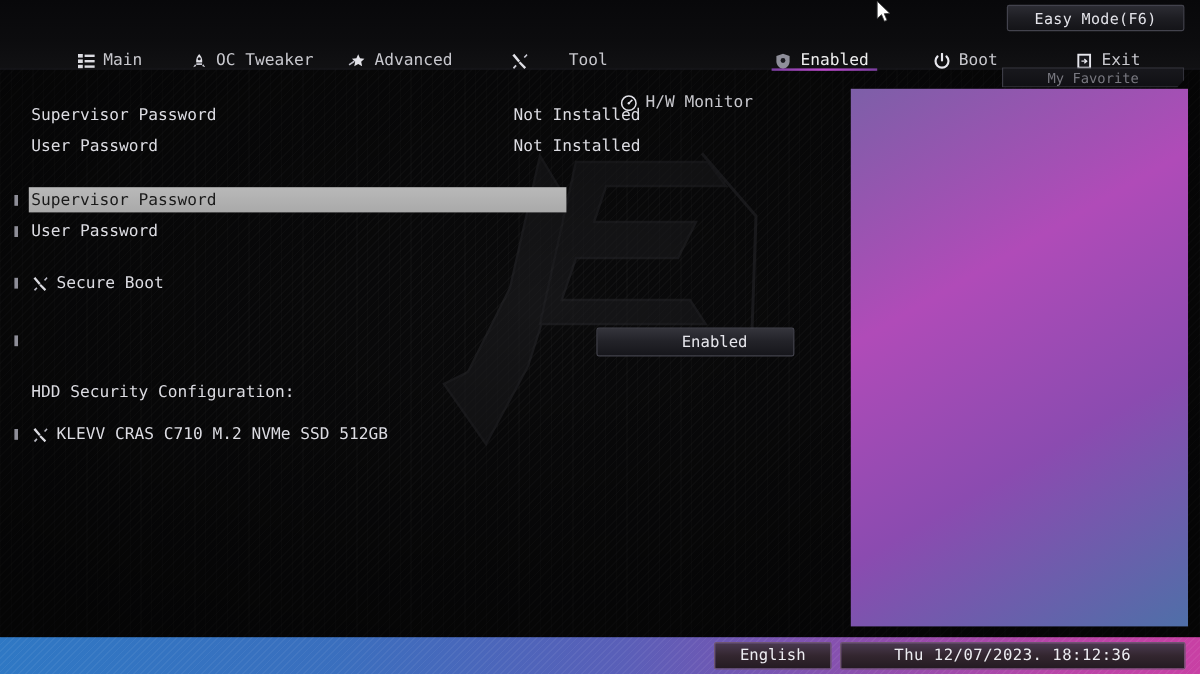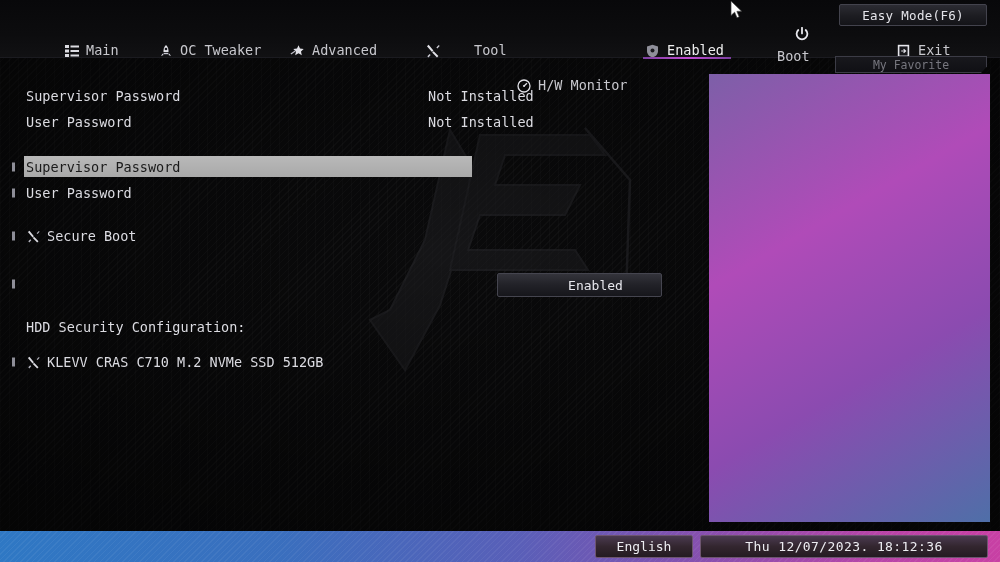--- a/index.html
+++ b/index.html
@@ -299,21 +299,21 @@
       <span class="nav-ico">
         <svg width="13" height="14" viewBox="0 0 13 14">
             <path d="M6.5 0.7 L12 2.6 L12 7 C12 10.4 9.6 12.6 6.5 13.4 C3.4 12.6 1 10.4 1 7 L1 2.6 Z" fill="#8f8f9a"></path>
             <circle cx="6.5" cy="6.4" r="2" fill="#1a1a1f"></circle>
           </svg>
       </span>
       <span class="nav-lbl">Enabled</span>
       <span class="nav-underline"></span>
     </div>
 
-    <div class="nav-item" style="left:775px;flex-direction:column;">
+    <div class="nav-item" style="left:775px;">
       <span class="nav-ico">
         <svg width="14" height="14" viewBox="0 0 14 14">
             <path d="M7 0.8 L7 6.4" stroke="#e8e8ee" stroke-width="1.8" stroke-linecap="round" fill="none"></path>
             <path d="M3.3 3 A5.4 5.4 0 1 0 10.7 3" stroke="#e8e8ee" stroke-width="1.8" fill="none" stroke-linecap="round"></path>
           </svg>
       </span>
       <span class="nav-lbl">Boot</span>
     </div>
 
     <div class="nav-item" style="left:894px;">

